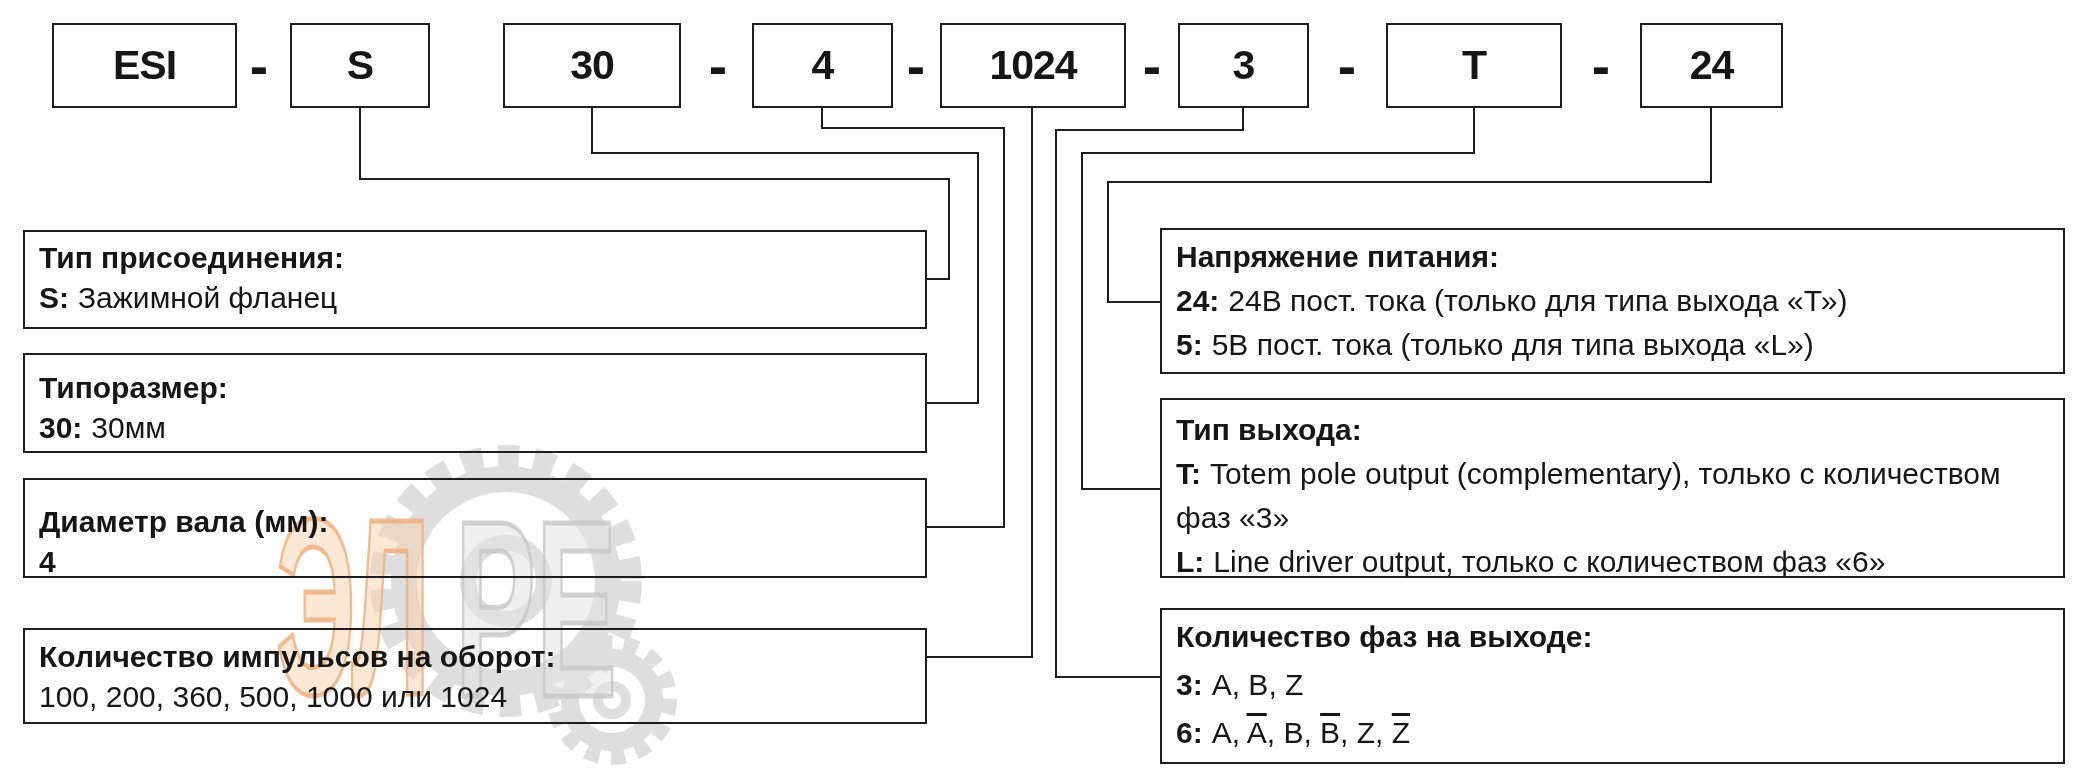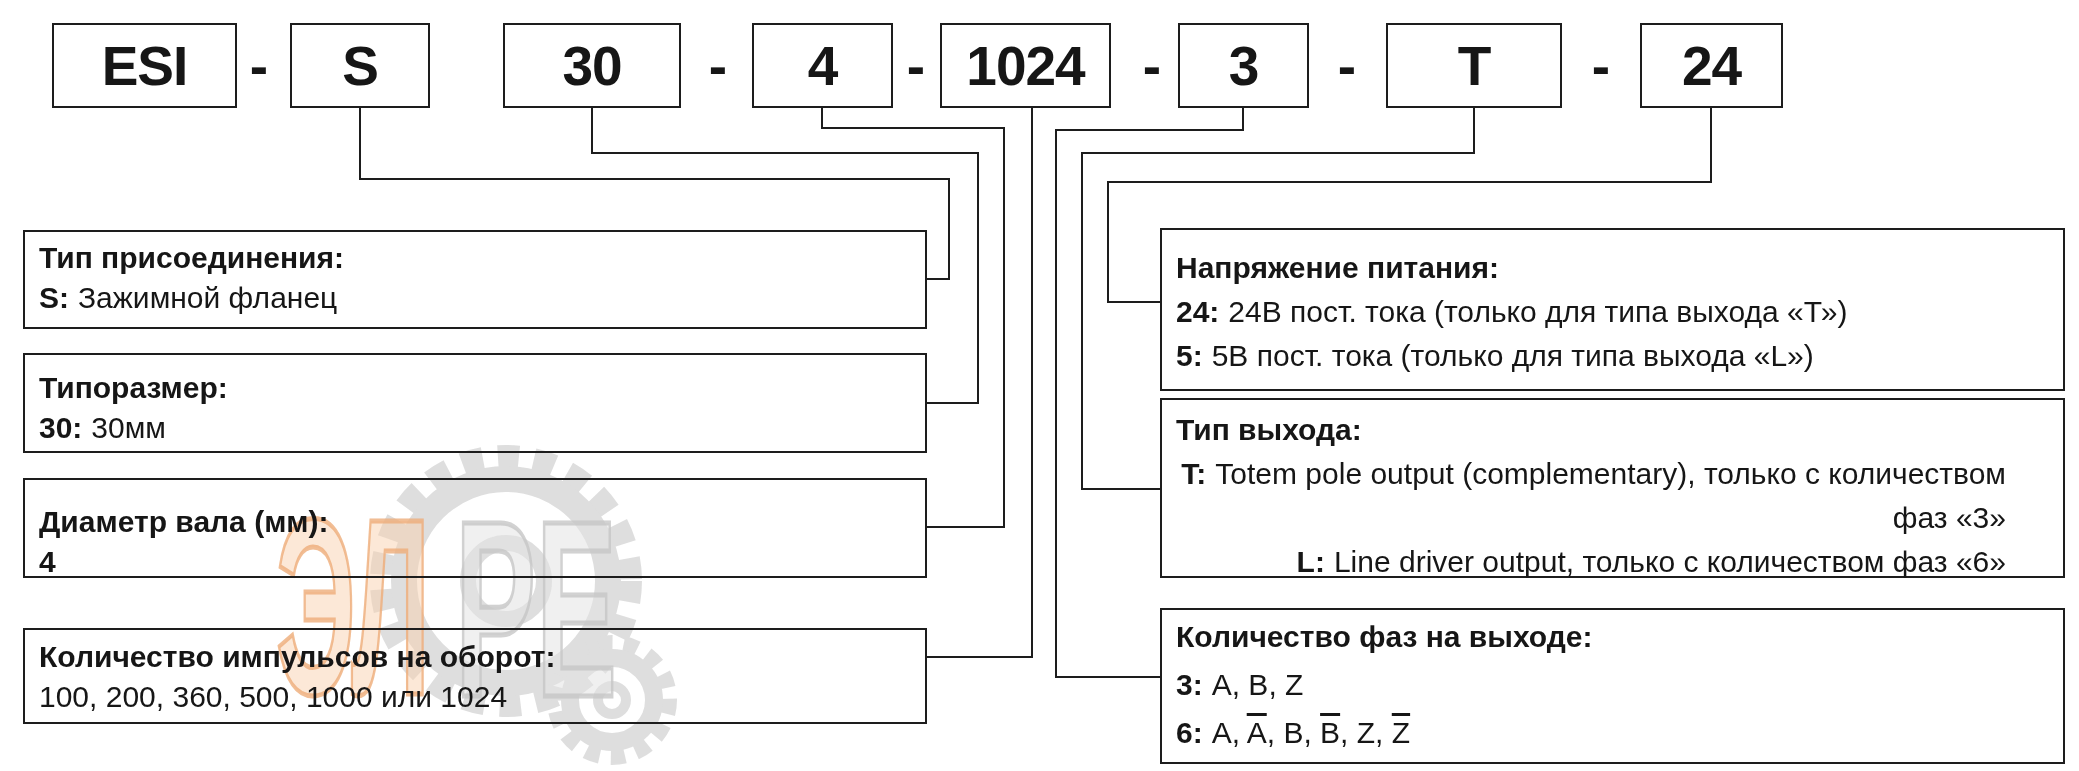--- a/index.html
+++ b/index.html
@@ -7,34 +7,34 @@
     position:relative;width:2079px;height:771px;background:#ffffff;
     font-family:"Liberation Sans",sans-serif;color:#161616;overflow:hidden;
   }
   
   .ln{position:absolute;background:#1d1d1d;}
   
   .code-box{
     position:absolute;top:23px;height:85px;box-sizing:border-box;
     border:2px solid #1d1d1d;background:transparent;
     display:flex;align-items:center;justify-content:center;
-    font-size:55px;font-weight:700;letter-spacing:-1px;
+    font-size:41px;font-weight:700;letter-spacing:-1px;
   }
   .dash{
     position:absolute;top:23px;height:85px;width:40px;
     display:flex;align-items:center;justify-content:center;
     font-size:55px;font-weight:700;
   }
   
   .desc{
     position:absolute;box-sizing:border-box;border:2px solid #1d1d1d;
     background:transparent;padding:6px 14px;font-size:30px;
   }
   .desc .row{white-space:nowrap;}
-  .desc.wrap .row{white-space:normal;max-width:830px;text-align:right;}
+  .desc.wrap .row{white-space:normal;max-width:830px;}
   .desc .t{font-weight:700;}
   .desc b{font-weight:700;margin-right:9px;}
   .desc b:empty{margin-right:0;}
   .lh40 .row,.lh40 .t{line-height:40px;}
   .lh44 .row,.lh44 .t{line-height:44px;}
   .lh48 .row,.lh48 .t{line-height:48px;}
   .over{text-decoration:overline;}
   .watermark{position:absolute;left:258px;top:426px;pointer-events:none;}
 </style>
 </head>
@@ -103,21 +103,21 @@
     <span>S</span>
   </div>
   <div class="code-box" style="left:503px;width:178px">
     <span>30</span>
   </div>
   <div class="dash" style="left:698px">-</div>
   <div class="code-box" style="left:752px;width:141px">
     <span>4</span>
   </div>
   <div class="dash" style="left:896px">-</div>
-  <div class="code-box" style="left:940px;width:171px">
+  <div class="code-box" style="left:940px;width:186px">
     <span>1024</span>
   </div>
   <div class="dash" style="left:1132px">-</div>
   <div class="code-box" style="left:1178px;width:131px">
     <span>3</span>
   </div>
   <div class="dash" style="left:1327px">-</div>
   <div class="code-box" style="left:1386px;width:176px">
     <span>T</span>
   </div>
@@ -147,21 +147,21 @@
     </div>
   </div>
 
   <div class="desc lh40" style="left:23px;top:628px;width:904px;height:96px;padding-top:7px">
     <div class="t">Количество импульсов на оборот:</div>
     <div class="row">
       <b></b><span>100, 200, 360, 500, 1000 или 1024</span>
     </div>
   </div>
 
-  <div class="desc lh44" style="left:1160px;top:228px;width:905px;height:163px;padding-top:16px">
+  <div class="desc lh44" style="left:1160px;top:228px;width:905px;height:146px;padding-top:5px">
     <div class="t">Напряжение питания:</div>
     <div class="row">
       <b>24:</b><span>24В пост. тока (только для типа выхода «Т»)</span>
     </div>
     <div class="row">
       <b>5:</b><span>5В пост. тока (только для типа выхода «L»)</span>
     </div>
   </div>
 
   <div class="desc lh44 wrap" style="left:1160px;top:398px;width:905px;height:180px;padding-top:8px">

